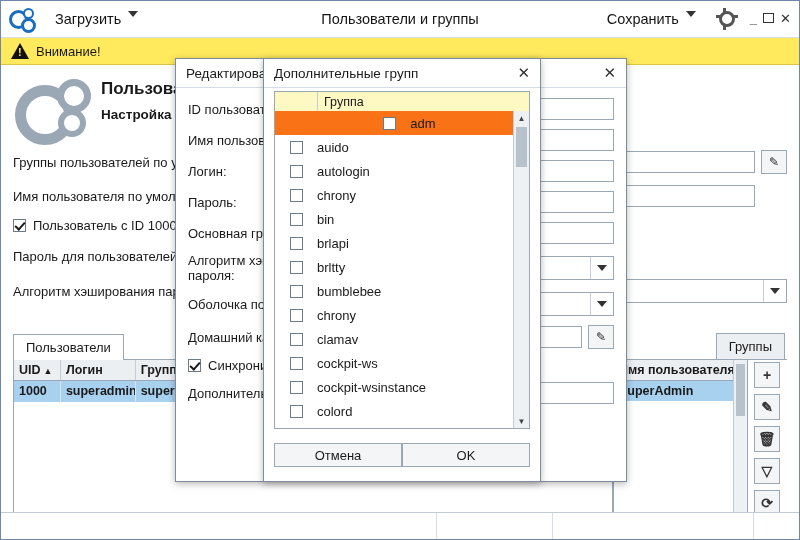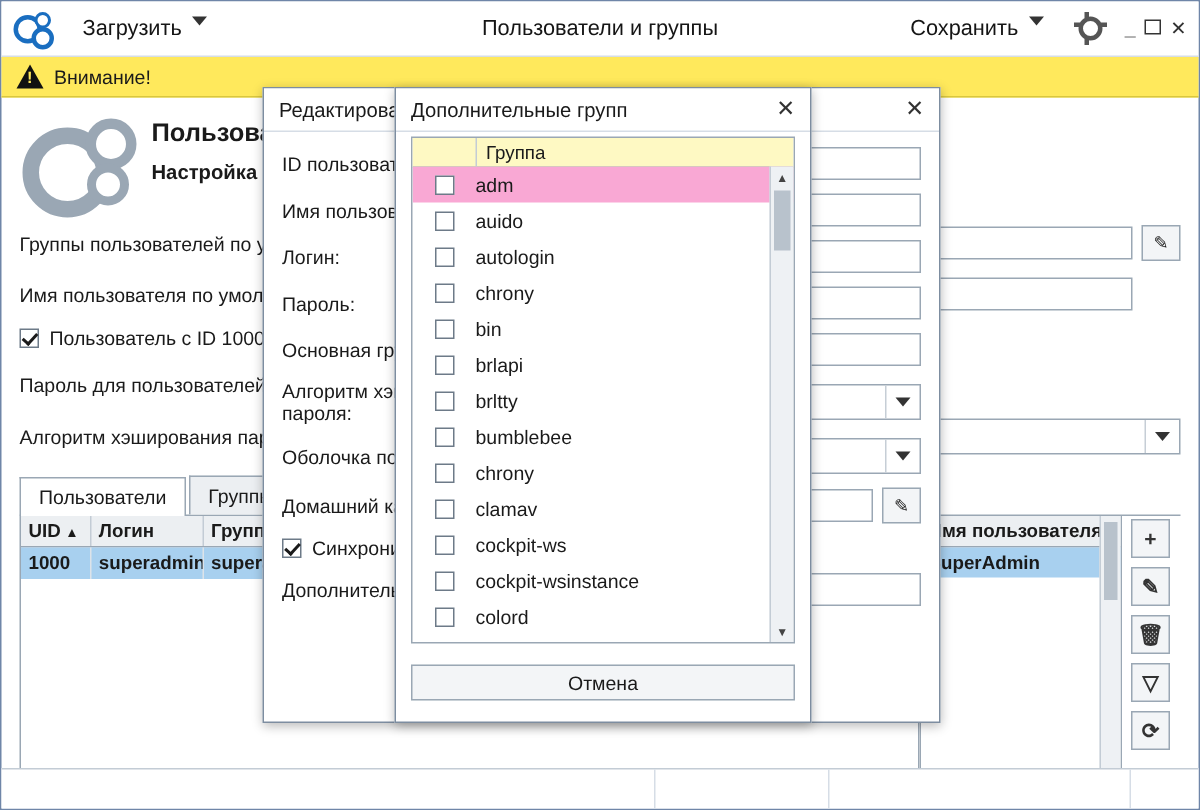--- a/index.html
+++ b/index.html
@@ -240,22 +240,23 @@
     width: 4px; height: 8px;
     border: solid #1a1a1a;
     border-width: 0 2px 2px 0;
     transform: rotate(42deg);
   }
 
   
   .tabsrow {
     display: flex;
     align-items: flex-end;
-    margin-top: 14px;
+    margin-top: 30px;
     font-size: 13px;
+    justify-content: space-between;
   }
   .tab {
     padding: 5px 12px;
     border: 1px solid #9aa7b4;
     border-bottom: none;
     background: #eceff2;
     margin-right: 2px;
   }
   .tab.active {
     background: #ffffff;
@@ -414,21 +415,21 @@
     position: absolute;
     left: 0; right: 0; top: 19px; bottom: 0;
     overflow: hidden;
   }
   .lrow {
     display: flex;
     align-items: center;
     height: 24px;
     font-size: 13px;
   }
-  .lrow.sel { background: #f9a8d4; }
+  .lrow.sel { background: #f97316; justify-content: center; }
   .lrow .cbx {
     width: 42px;
     display: flex;
     align-items: center;
     justify-content: center;
     flex: none;
   }
   .glist-scroll {
     position: absolute;
     right: 0; top: 19px; bottom: 0;
@@ -771,16 +772,17 @@
       </div>
       <div class="glist-scroll">
         <div class="up">▲</div>
         <div class="thumb"></div>
         <div class="dn">▼</div>
       </div>
     </div>
 
     <div class="dlg-footer2">
       <div class="dlg-btn">Отмена</div>
+      <div class="dlg-btn">OK</div>
     </div>
   </div>
 
 </div>
 
 </body></html>

